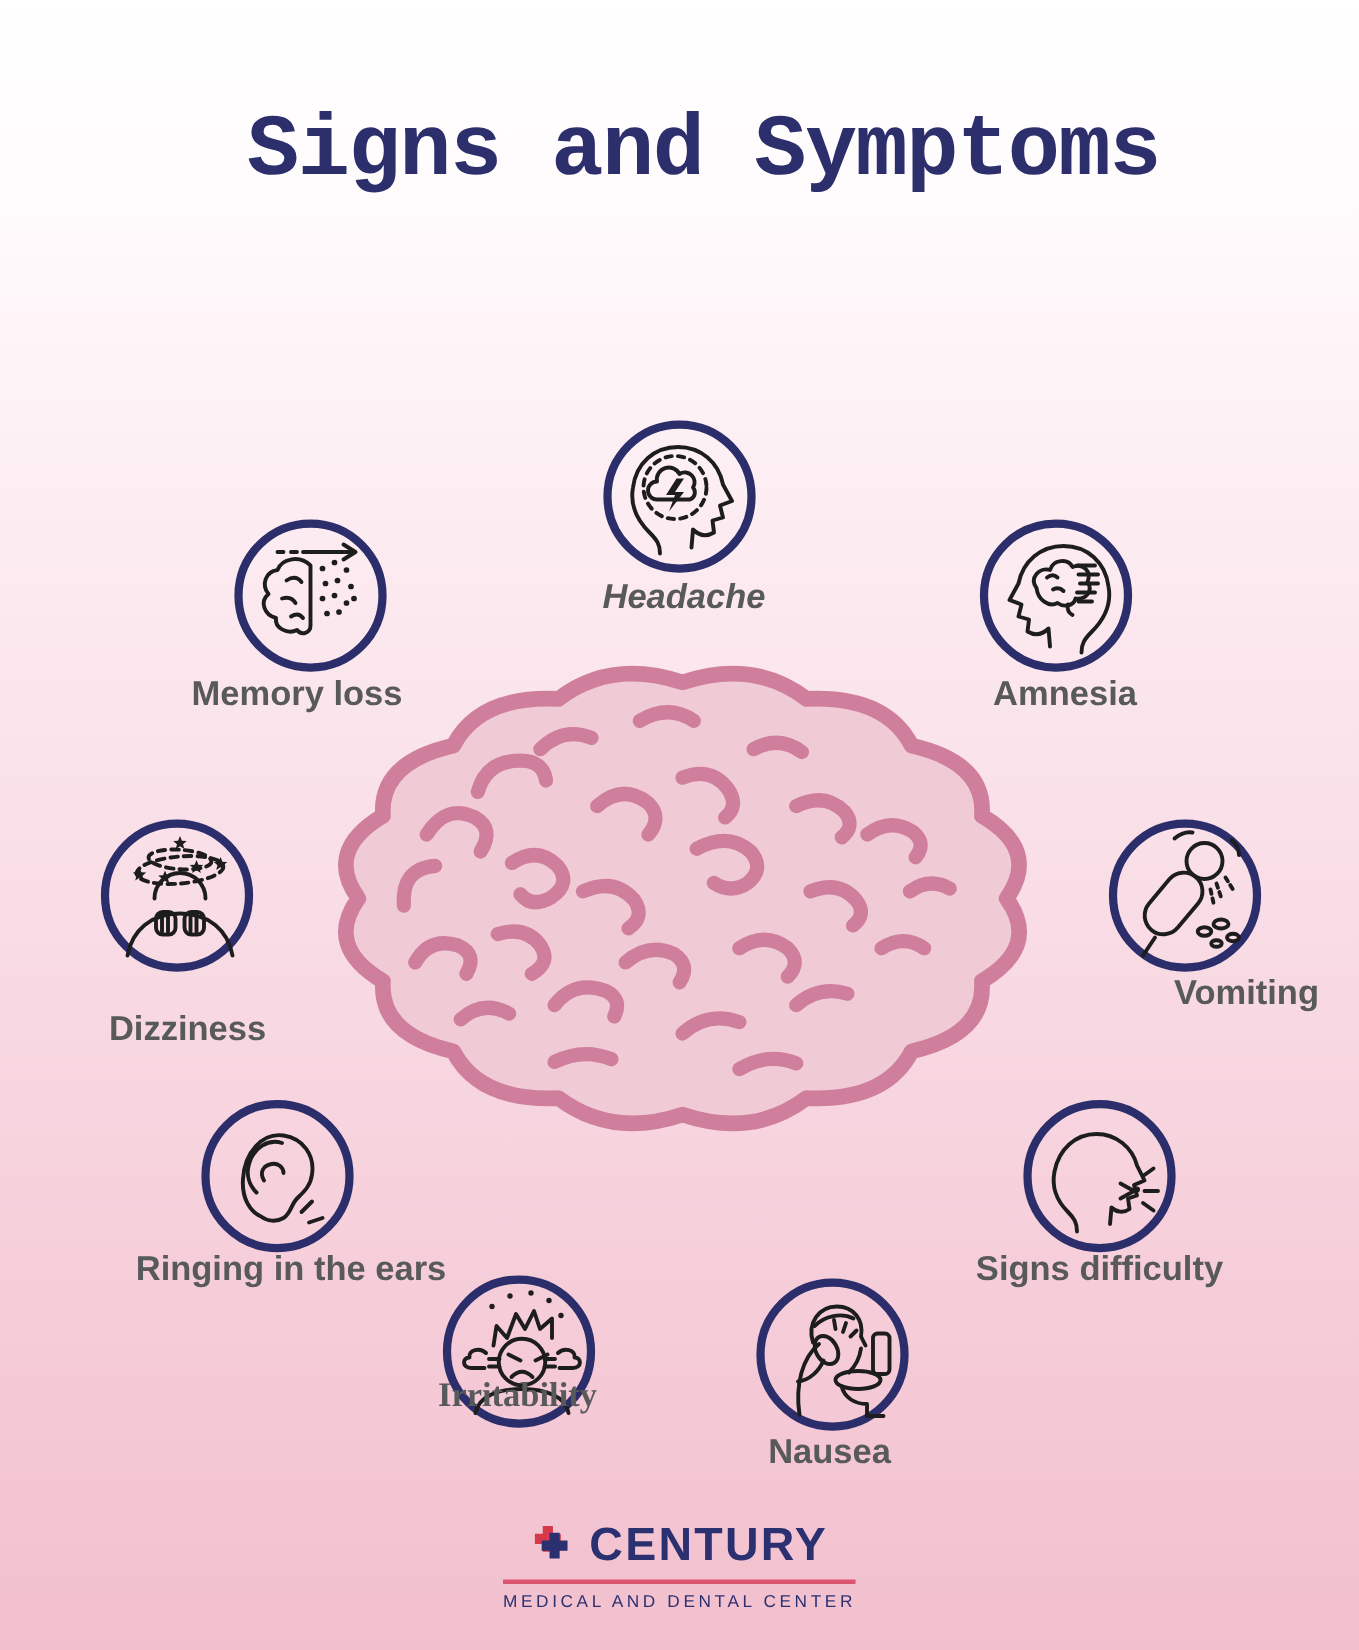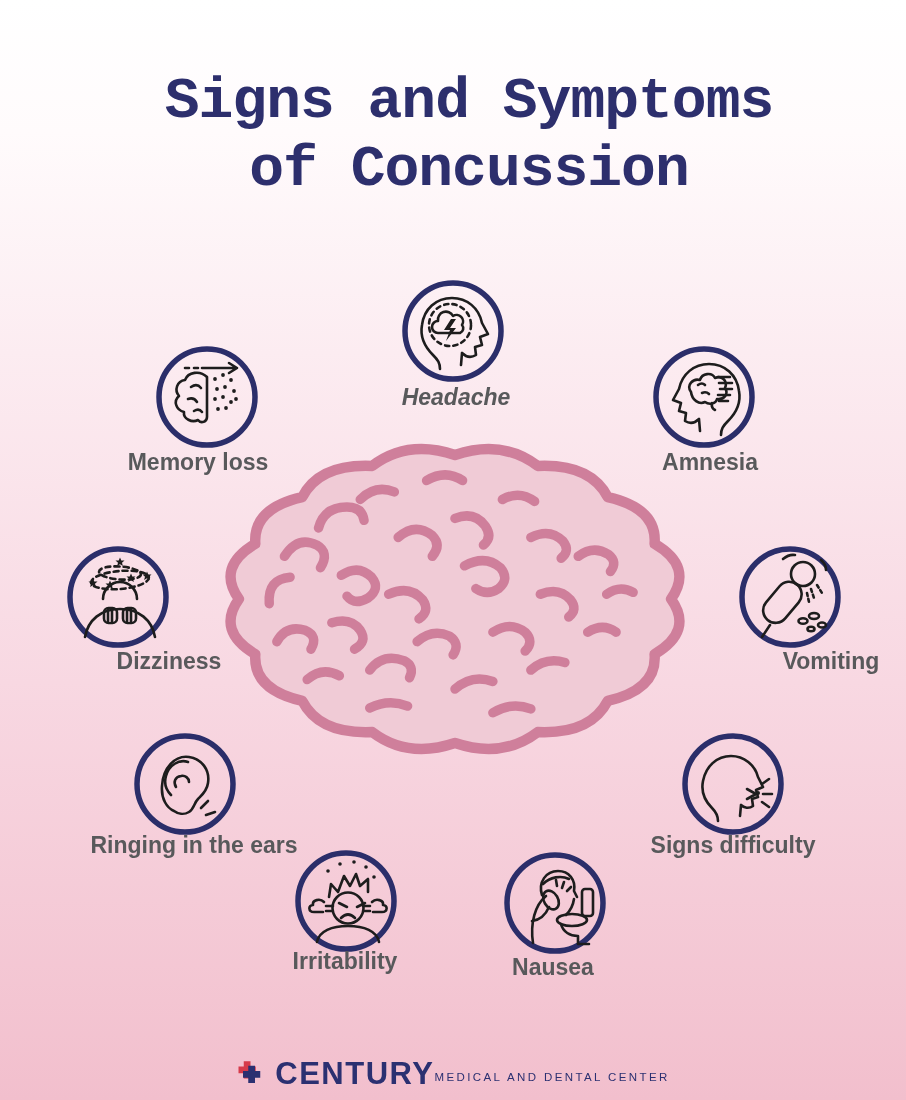--- a/index.html
+++ b/index.html
@@ -27,45 +27,44 @@
   .pos-amnesia{left:652px;top:345px;}
   .pos-dizziness{left:66px;top:545px;}
   .pos-vomiting{left:738px;top:545px;}
   .pos-ringing{left:133px;top:732px;}
   .pos-speech{left:681px;top:732px;}
   .pos-irritability{left:294px;top:849px;}
   .pos-nausea{left:503px;top:851px;}
   .lab-headache{left:456px;top:384px;font-style:italic;}
   .lab-memory-loss{left:198px;top:449px;}
   .lab-amnesia{left:710px;top:449px;}
-  .lab-dizziness{left:125px;top:648px;margin-left:44px;}
+  .lab-dizziness{left:125px;top:672px;}
   .lab-vomiting{left:831px;top:648px;}
   .lab-ringing{left:194px;top:832px;}
   .lab-speech{left:733px;top:832px;}
-  .lab-irritability{left:345px;top:948px;}
+  .lab-irritability{left:345px;top:917px;font-family:Liberation Serif, serif;}
   .lab-nausea{left:553px;top:954px;}
   .brain{position:absolute;left:202px;top:418px;width:506px;height:362px;}
   .brain path{stroke-linecap:round;stroke-linejoin:round;}
   .logo{
     position:absolute;left:50%;top:1012px;transform:translateX(-50%);
-    display:flex;flex-direction:row;align-items:center;margin-top:44px;
+    display:flex;flex-direction:column;align-items:center;
   }
   .logo-row{display:flex;align-items:center;gap:9px;}
   .logo-name{color:#2b3071;font-weight:700;font-size:31px;letter-spacing:1.5px;}
   .logo-divider{width:100%;height:2.5px;background:#dc5570;margin-top:5px;}
   .logo-tagline{margin-top:6px;color:#2b3071;font-weight:400;font-size:11.5px;letter-spacing:2.4px;white-space:nowrap;}
 </style>
 </head>
 <body>
 
 <div>
 
   <h1 class="title" style="margin:16px;font-family:Liberation Mono, monospace;">
     <span>Signs and Symptoms</span><br>
-    <span>of Concussion</span>
   </h1>
 
   <svg class="brain" viewBox="-26 -26 532 382" aria-hidden="true">
     <path d="M468,165 Q492,131 450.6,106.8 Q453.6,69.4 401.2,57.5 Q382.9,22.1 327.3,24.6 Q290.1,-3.7 240,13 Q189.9,-3.7 152.7,24.6 Q97.1,22.1 78.8,57.5 Q26.4,69.4 29.3,106.8 Q-12.1,131.5 12,165 Q-12.1,198.5 29.3,223.2 Q26.4,260.6 78.8,272.5 Q97.1,307.9 152.7,305.4 Q189.9,333.7 240,317 Q290.1,333.7 327.3,305.4 Q382.9,307.9 401.2,272.5 Q453.6,260.6 450.6,223.2 Q492.1,198.5 468,165 Z" fill="#f0cbd6" stroke="#cf7f9b" stroke-width="11"></path>
     <g fill="none" stroke="#cf7f9b" stroke-width="10">
       <path d="M60,120 q14,-22 34,-12 q14,8 4,24"></path>
       <path d="M44,170 q-2,-26 22,-28"></path>
       <path d="M52,210 q10,-18 30,-12 q14,6 6,20"></path>
       <path d="M84,250 q16,-14 34,-4"></path>
       <path d="M96,90 q6,-22 30,-22 q16,0 18,14"></path>

